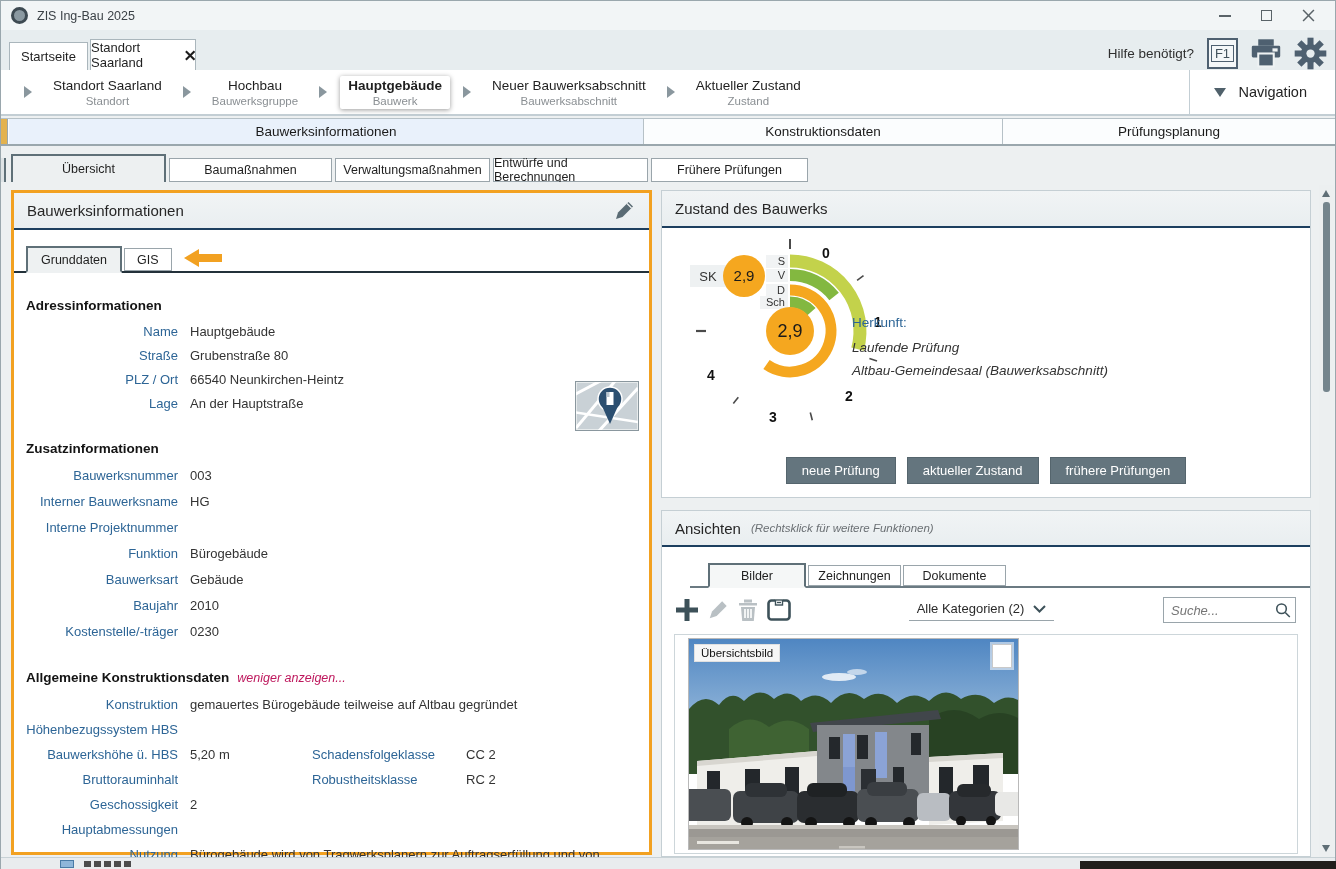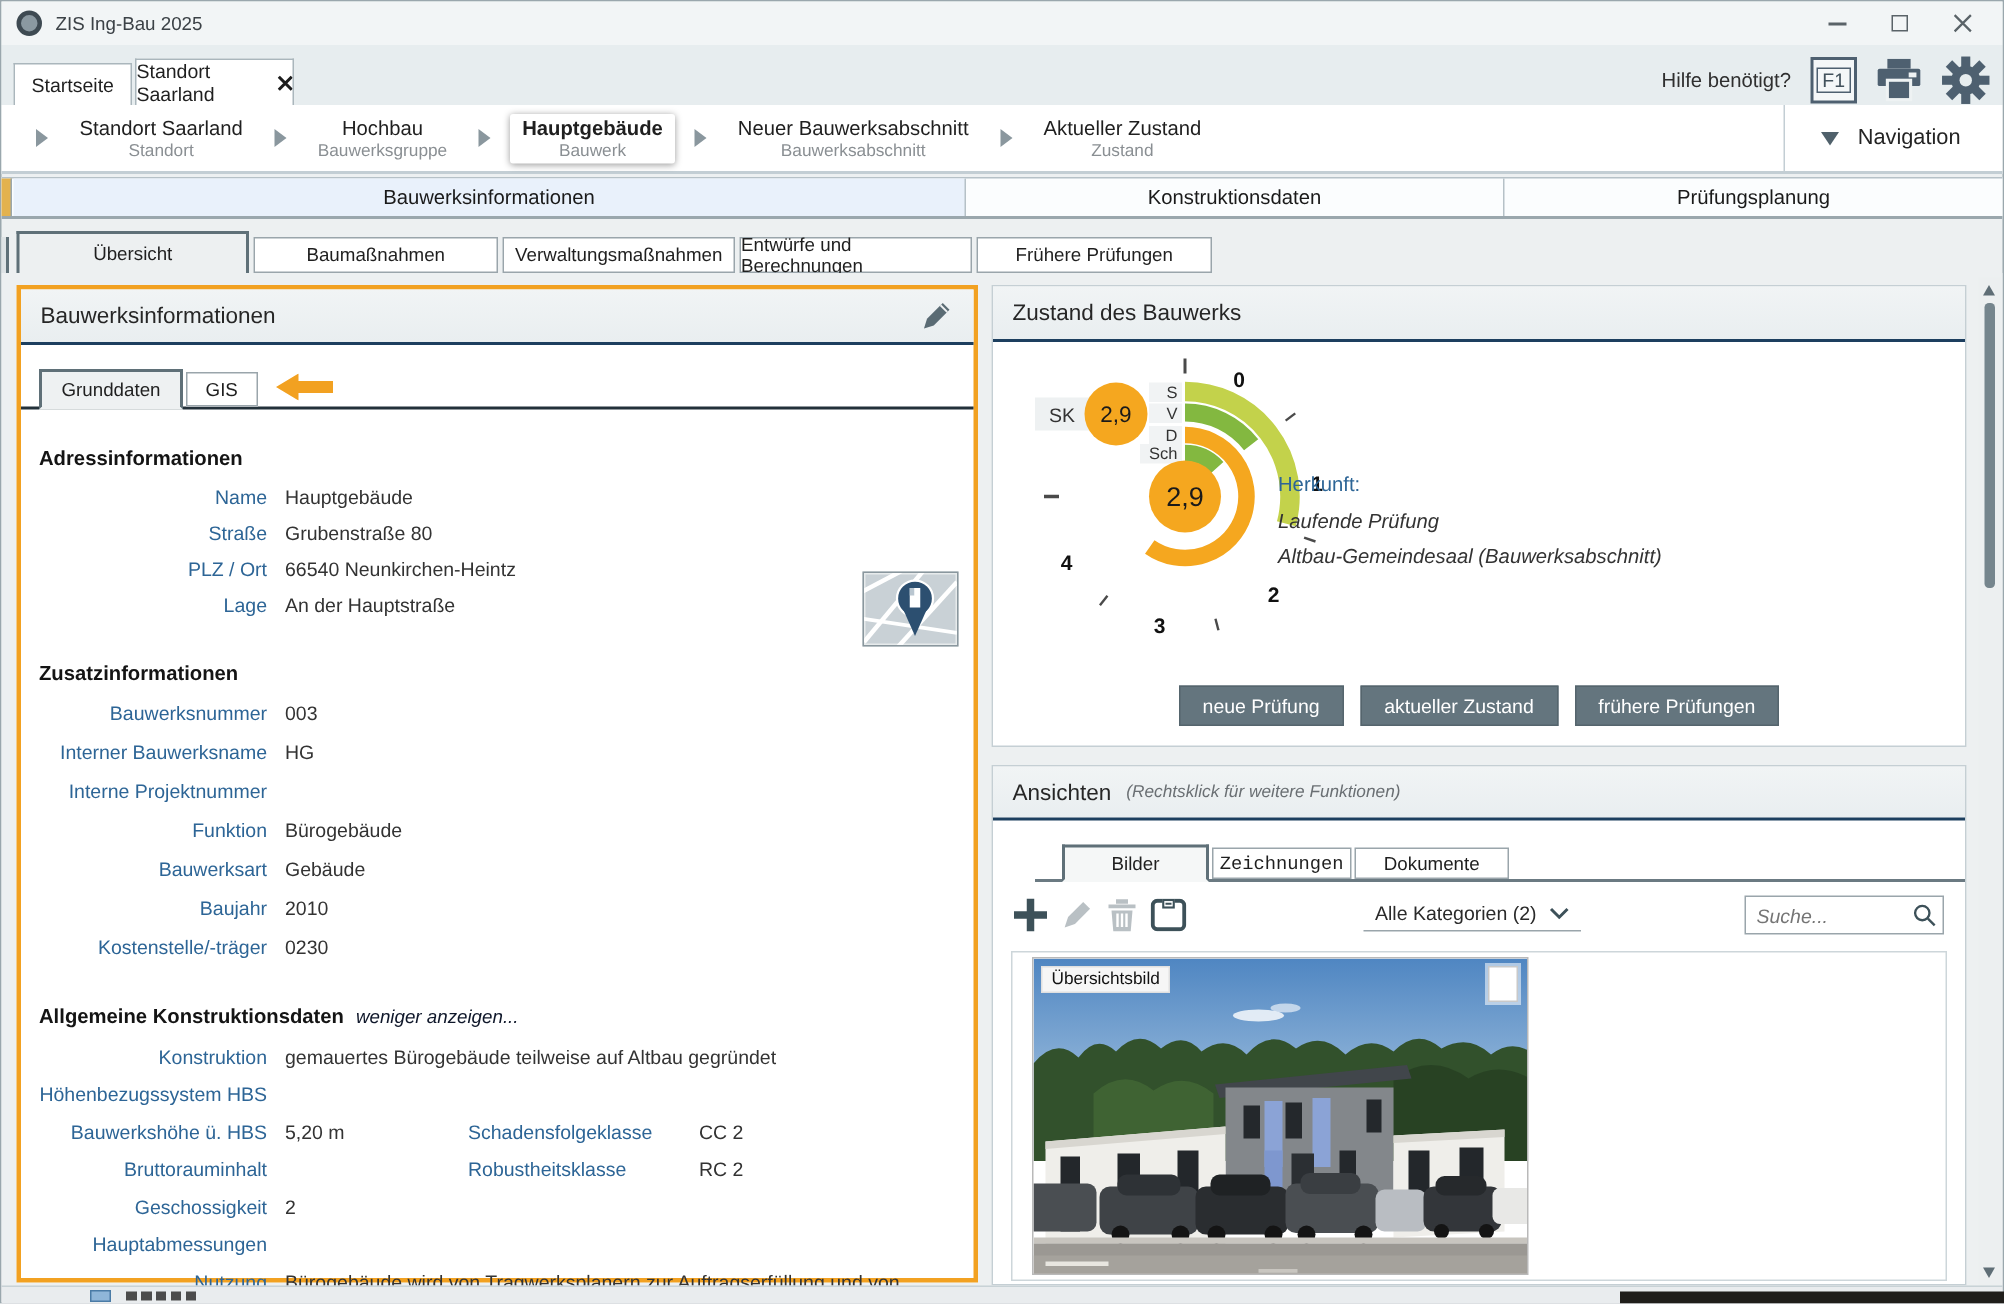--- a/index.html
+++ b/index.html
@@ -55,21 +55,21 @@
   .panel-head { height:37px; background:linear-gradient(#f1f4f5,#e9eef0); border-bottom:2px solid #1d3f5f; display:flex; align-items:center; padding:0 13px; font-size:15px; color:#262626; }
 
   
   .info-panel { position:absolute; left:10px; top:8px; width:641px; height:665px; background:#fff; border:3px solid #f2a121; }
   .gtabs { display:flex; align-items:flex-end; gap:2px; border-bottom:2px solid #23313a; padding-left:12px; margin-top:16px; }
   .gtab { background:#fff; border:1px solid #9aa5ab; height:23px; display:flex; align-items:center; padding:0 12px; font-size:12.5px; color:#1f1f1f; }
   .gtab.active { background:#eef1f2; border:2px solid #5f7078; border-bottom:2px solid #eef1f2; margin-bottom:-2px; height:27px; padding:0 13px; }
   .arrow-note { margin-left:10px; margin-bottom:4px; }
   .info-body { position:relative; padding:0 12px 0 8px; }
   .sect-head { font-weight:bold; font-size:13.5px; color:#141414; margin:25px 0 7px 4px; display:flex; align-items:baseline; }
-  .toggle-link { font-weight:normal; font-style:italic; font-size:12.5px; color:#0f172a; margin-left:8px; }
+  .toggle-link { font-weight:normal; font-style:italic; font-size:12.5px; color:#be185d; margin-left:8px; }
   .frow { display:flex; line-height:24px; font-size:13px; }
   .zrow { line-height:26px; }
   .krow { line-height:25px; }
   .flbl { width:168px; text-align:right; color:#2d6596; padding-right:12px; flex:none; white-space:nowrap; }
   .fval { color:#333; }
   .fval.w66 { width:66px; flex:none; }
   .flbl2 { width:152px; text-align:left; color:#2d6596; margin-left:56px; flex:none; }
   .fval2 { color:#333; margin-left:2px; }
   .frow.multi { line-height:20px; padding-top:3px; }
   .frow.multi .fval { width:442px; line-height:1.5; }
@@ -423,21 +423,21 @@
     <div class="views-panel">
       <div class="views-head">
         <span class="views-title">Ansichten</span>
         <span class="views-hint">(Rechtsklick für weitere Funktionen)</span>
       </div>
 
       <div class="vtabs">
         <div class="vtab active" style="width:98px;">
             <span>Bilder</span>
           </div>
-        <div class="vtab" style="width:93px;font-family:Liberation Mono, monospace;">
+        <div class="vtab" style="width:93px;">
             <span>Zeichnungen</span>
           </div>
         <div class="vtab" style="width:103px;">
             <span>Dokumente</span>
           </div>
       </div>
 
       <div class="vtoolbar">
         <span class="tool-ic">
           <svg width="22" height="22" viewBox="0 0 22 22">

